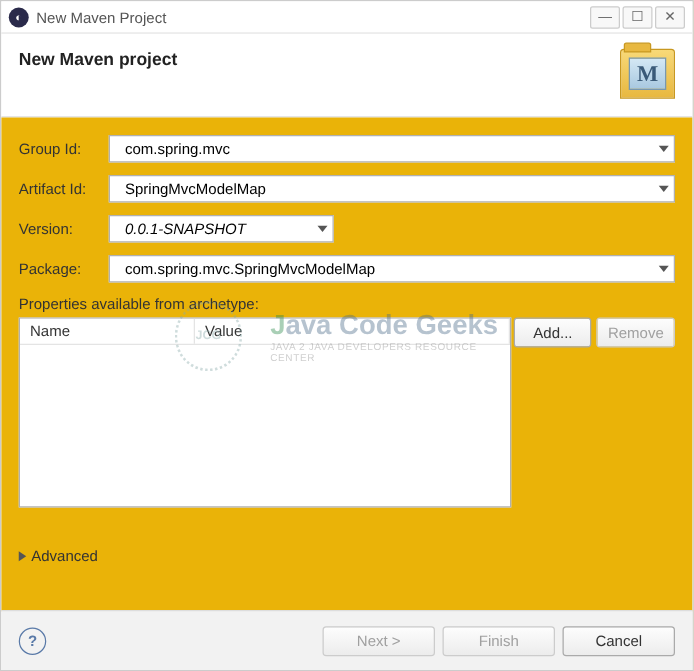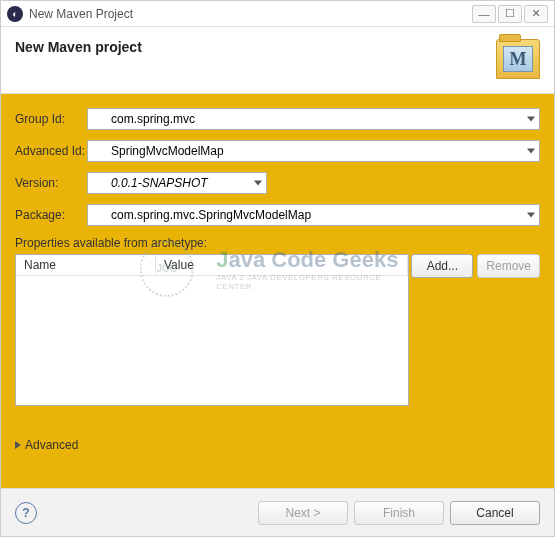--- a/index.html
+++ b/index.html
@@ -86,21 +86,21 @@
       width: 72px;
       color: #333;
     }
     .combo {
       flex: 1;
       height: 22px;
       background: #fff;
       border: 1px solid #b0b0b0;
       display: flex;
       align-items: center;
-      padding: 0 23px;
+      padding: 0 12px;
       position: relative;
     }
     .combo.short { flex: 0 0 180px; font-style: italic; }
     .combo .arrow {
       position: absolute; right: 4px; top: 50%;
       transform: translateY(-50%);
       width: 0; height: 0;
       border-left: 4px solid transparent;
       border-right: 4px solid transparent;
       border-top: 5px solid #555;
@@ -216,21 +216,21 @@
 
   <div class="form-row">
     <label>Group Id:</label>
     <div class="combo">
       <span>com.spring.mvc</span>
       <div class="arrow"></div>
     </div>
   </div>
 
   <div class="form-row">
-    <label>Advanced Id:</label>
+    <label>Artifact Id:</label>
     <div class="combo">
       <span>SpringMvcModelMap</span>
       <div class="arrow"></div>
     </div>
   </div>
 
   <div class="form-row">
     <label>Version:</label>
     <div class="combo short">
       <span>0.0.1-SNAPSHOT</span>

